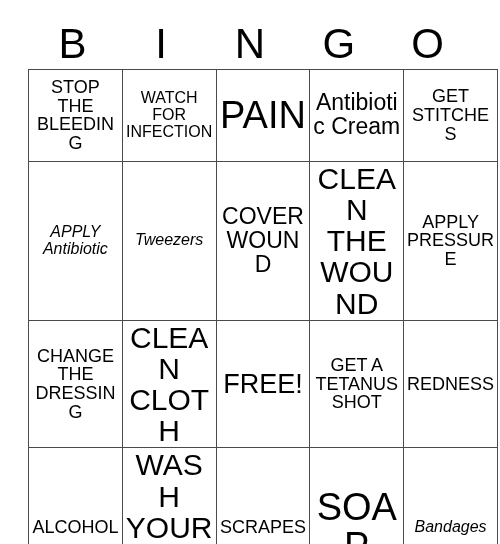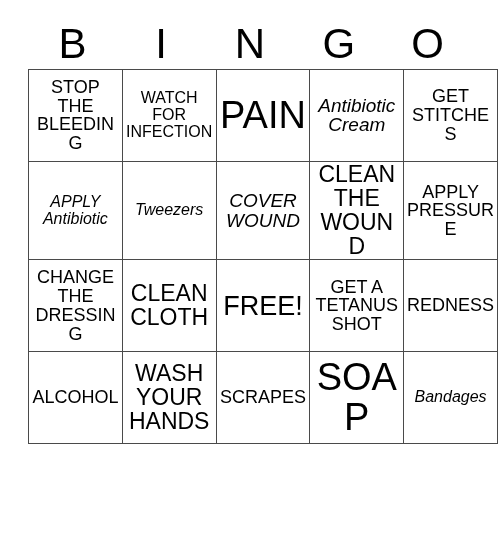--- a/index.html
+++ b/index.html
@@ -58,22 +58,22 @@
   }
   .cell-text {
     display: block;
     line-height: 1.04;
     color: #000000;
   }
 
   
   .fs-xxl { font-size: 38px; }
   .fs-xl  { font-size: 27px; }
-  .fs-lg  { font-size: 23px; }
-  .fs-md  { font-size: 19px; font-style: italic; }
+  .fs-lg  { font-size: 30px; }
+  .fs-md  { font-size: 23px; }
   .fs-sm  { font-size: 16px; font-style: italic; }
   .fs-xs  { font-size: 18px; }
   .fs-xxs { font-size: 16px; }
 </style>
 </head>
 <body>
 
 <div class="card">
 
   <div class="header">

